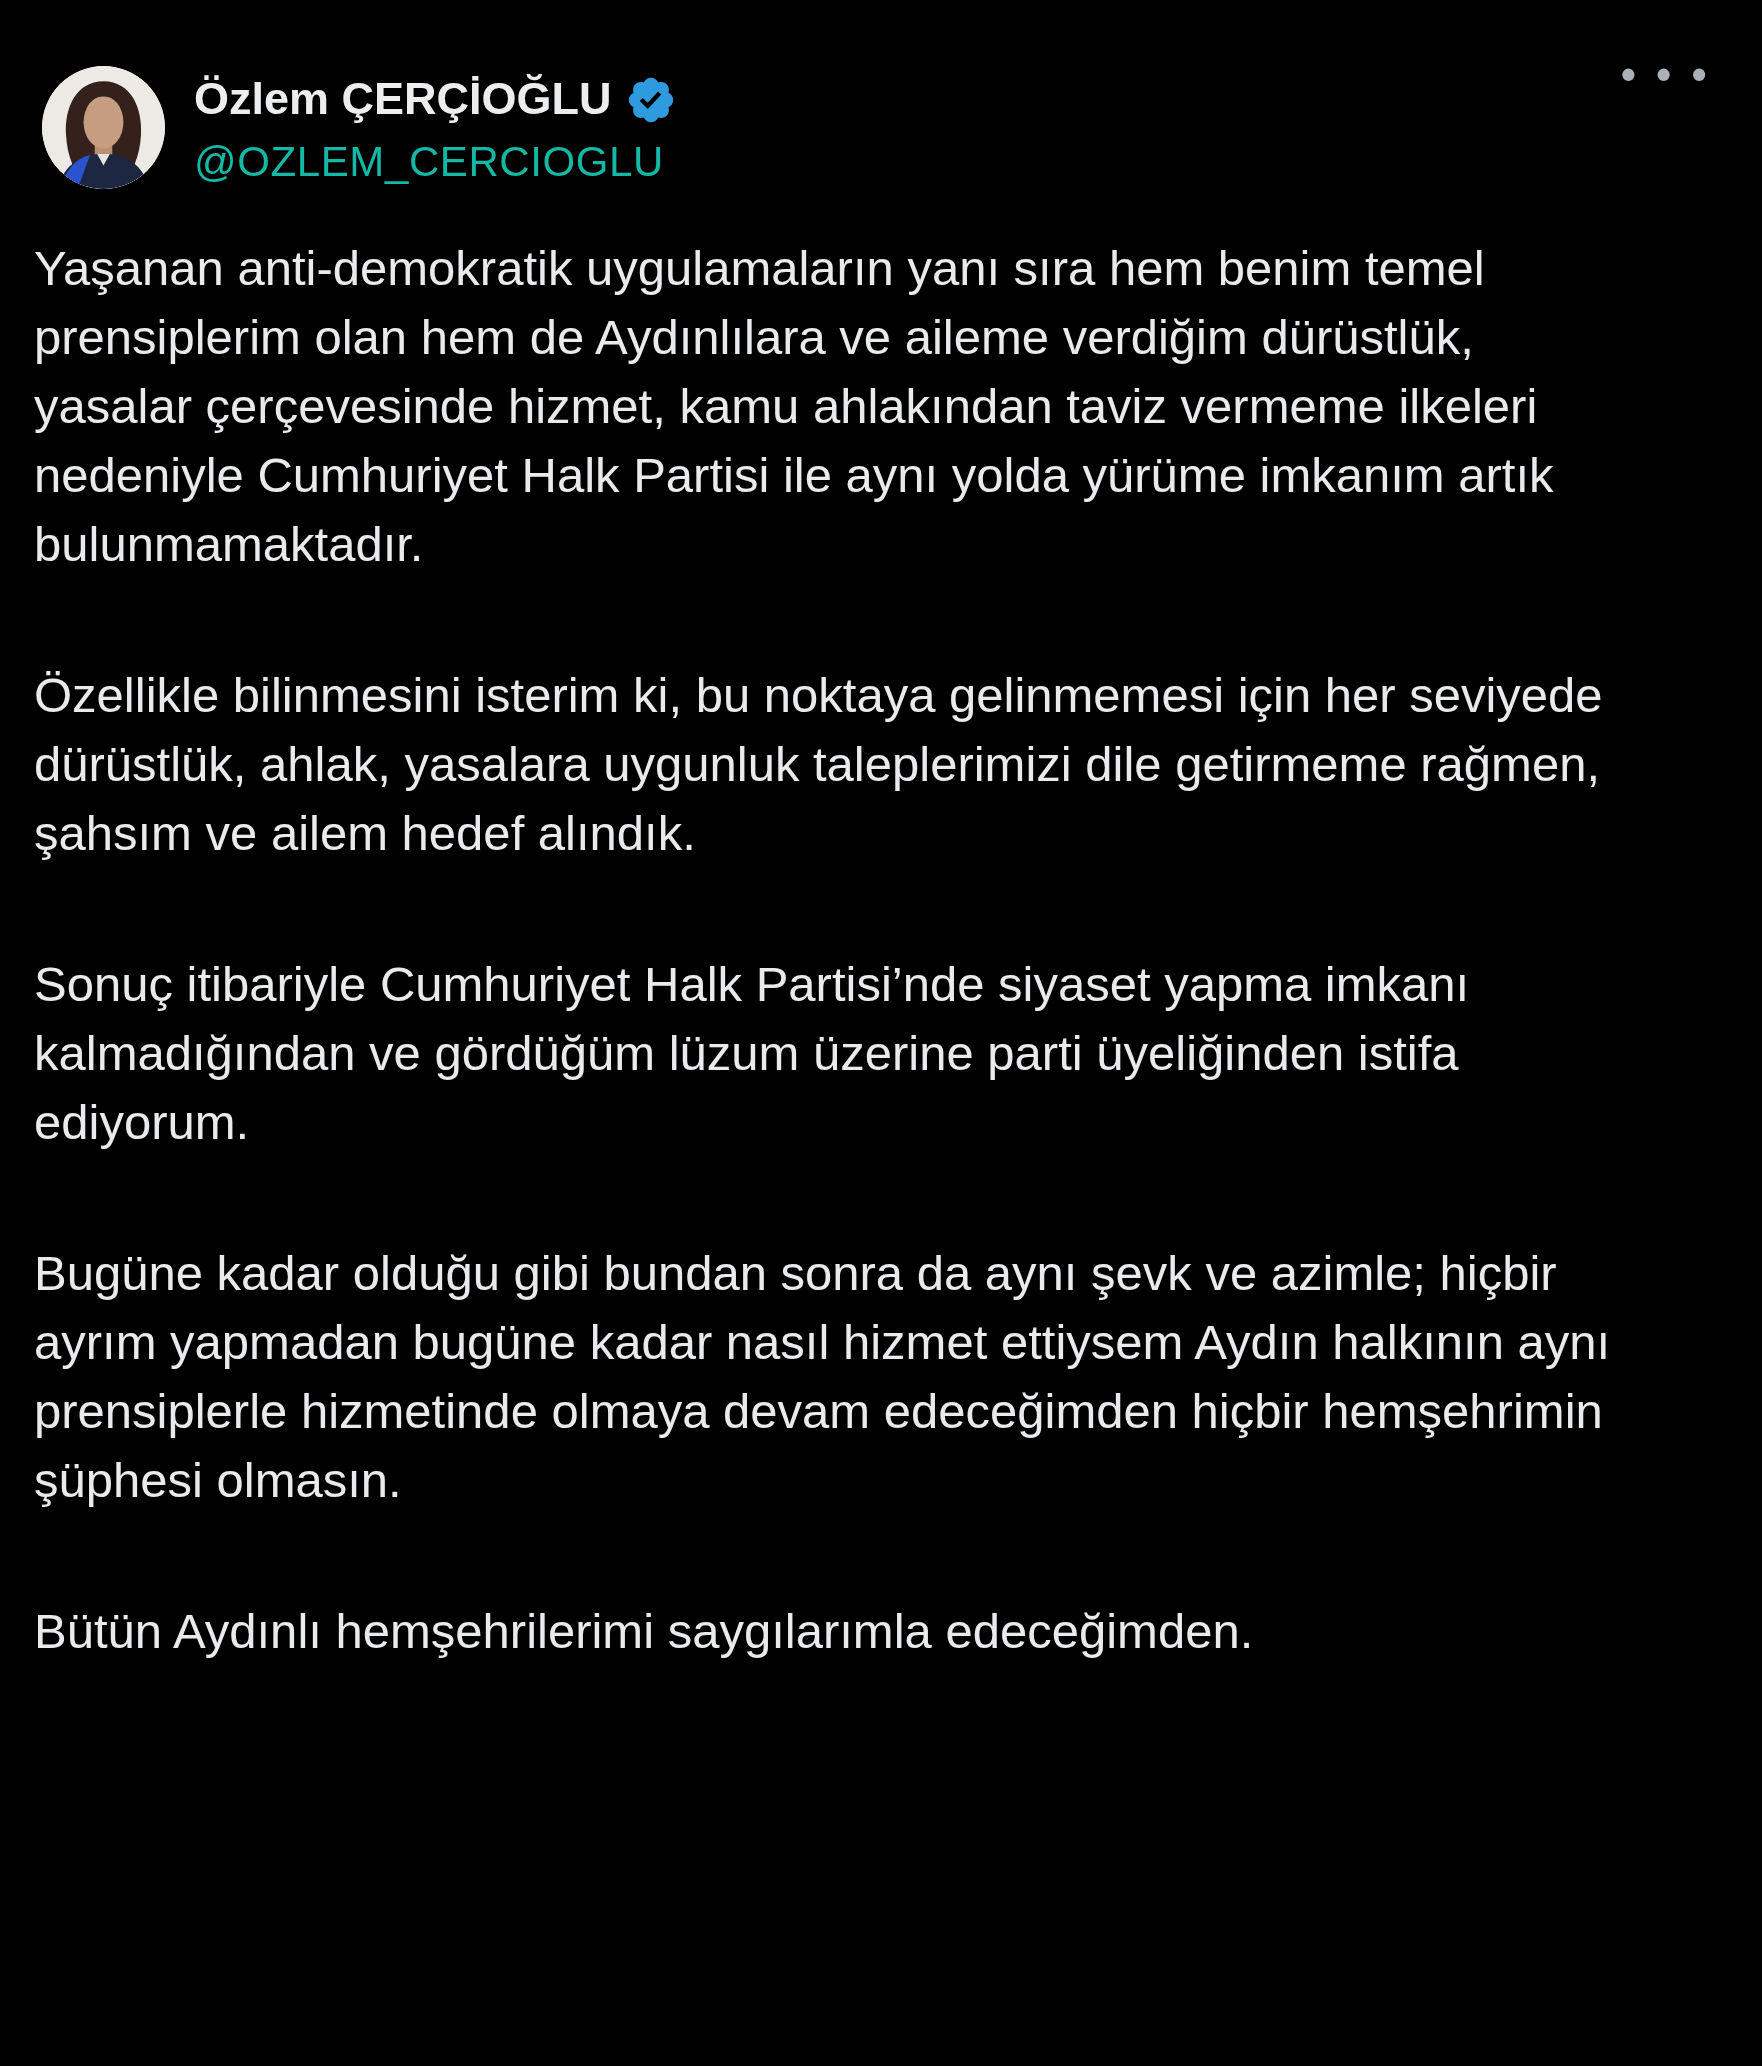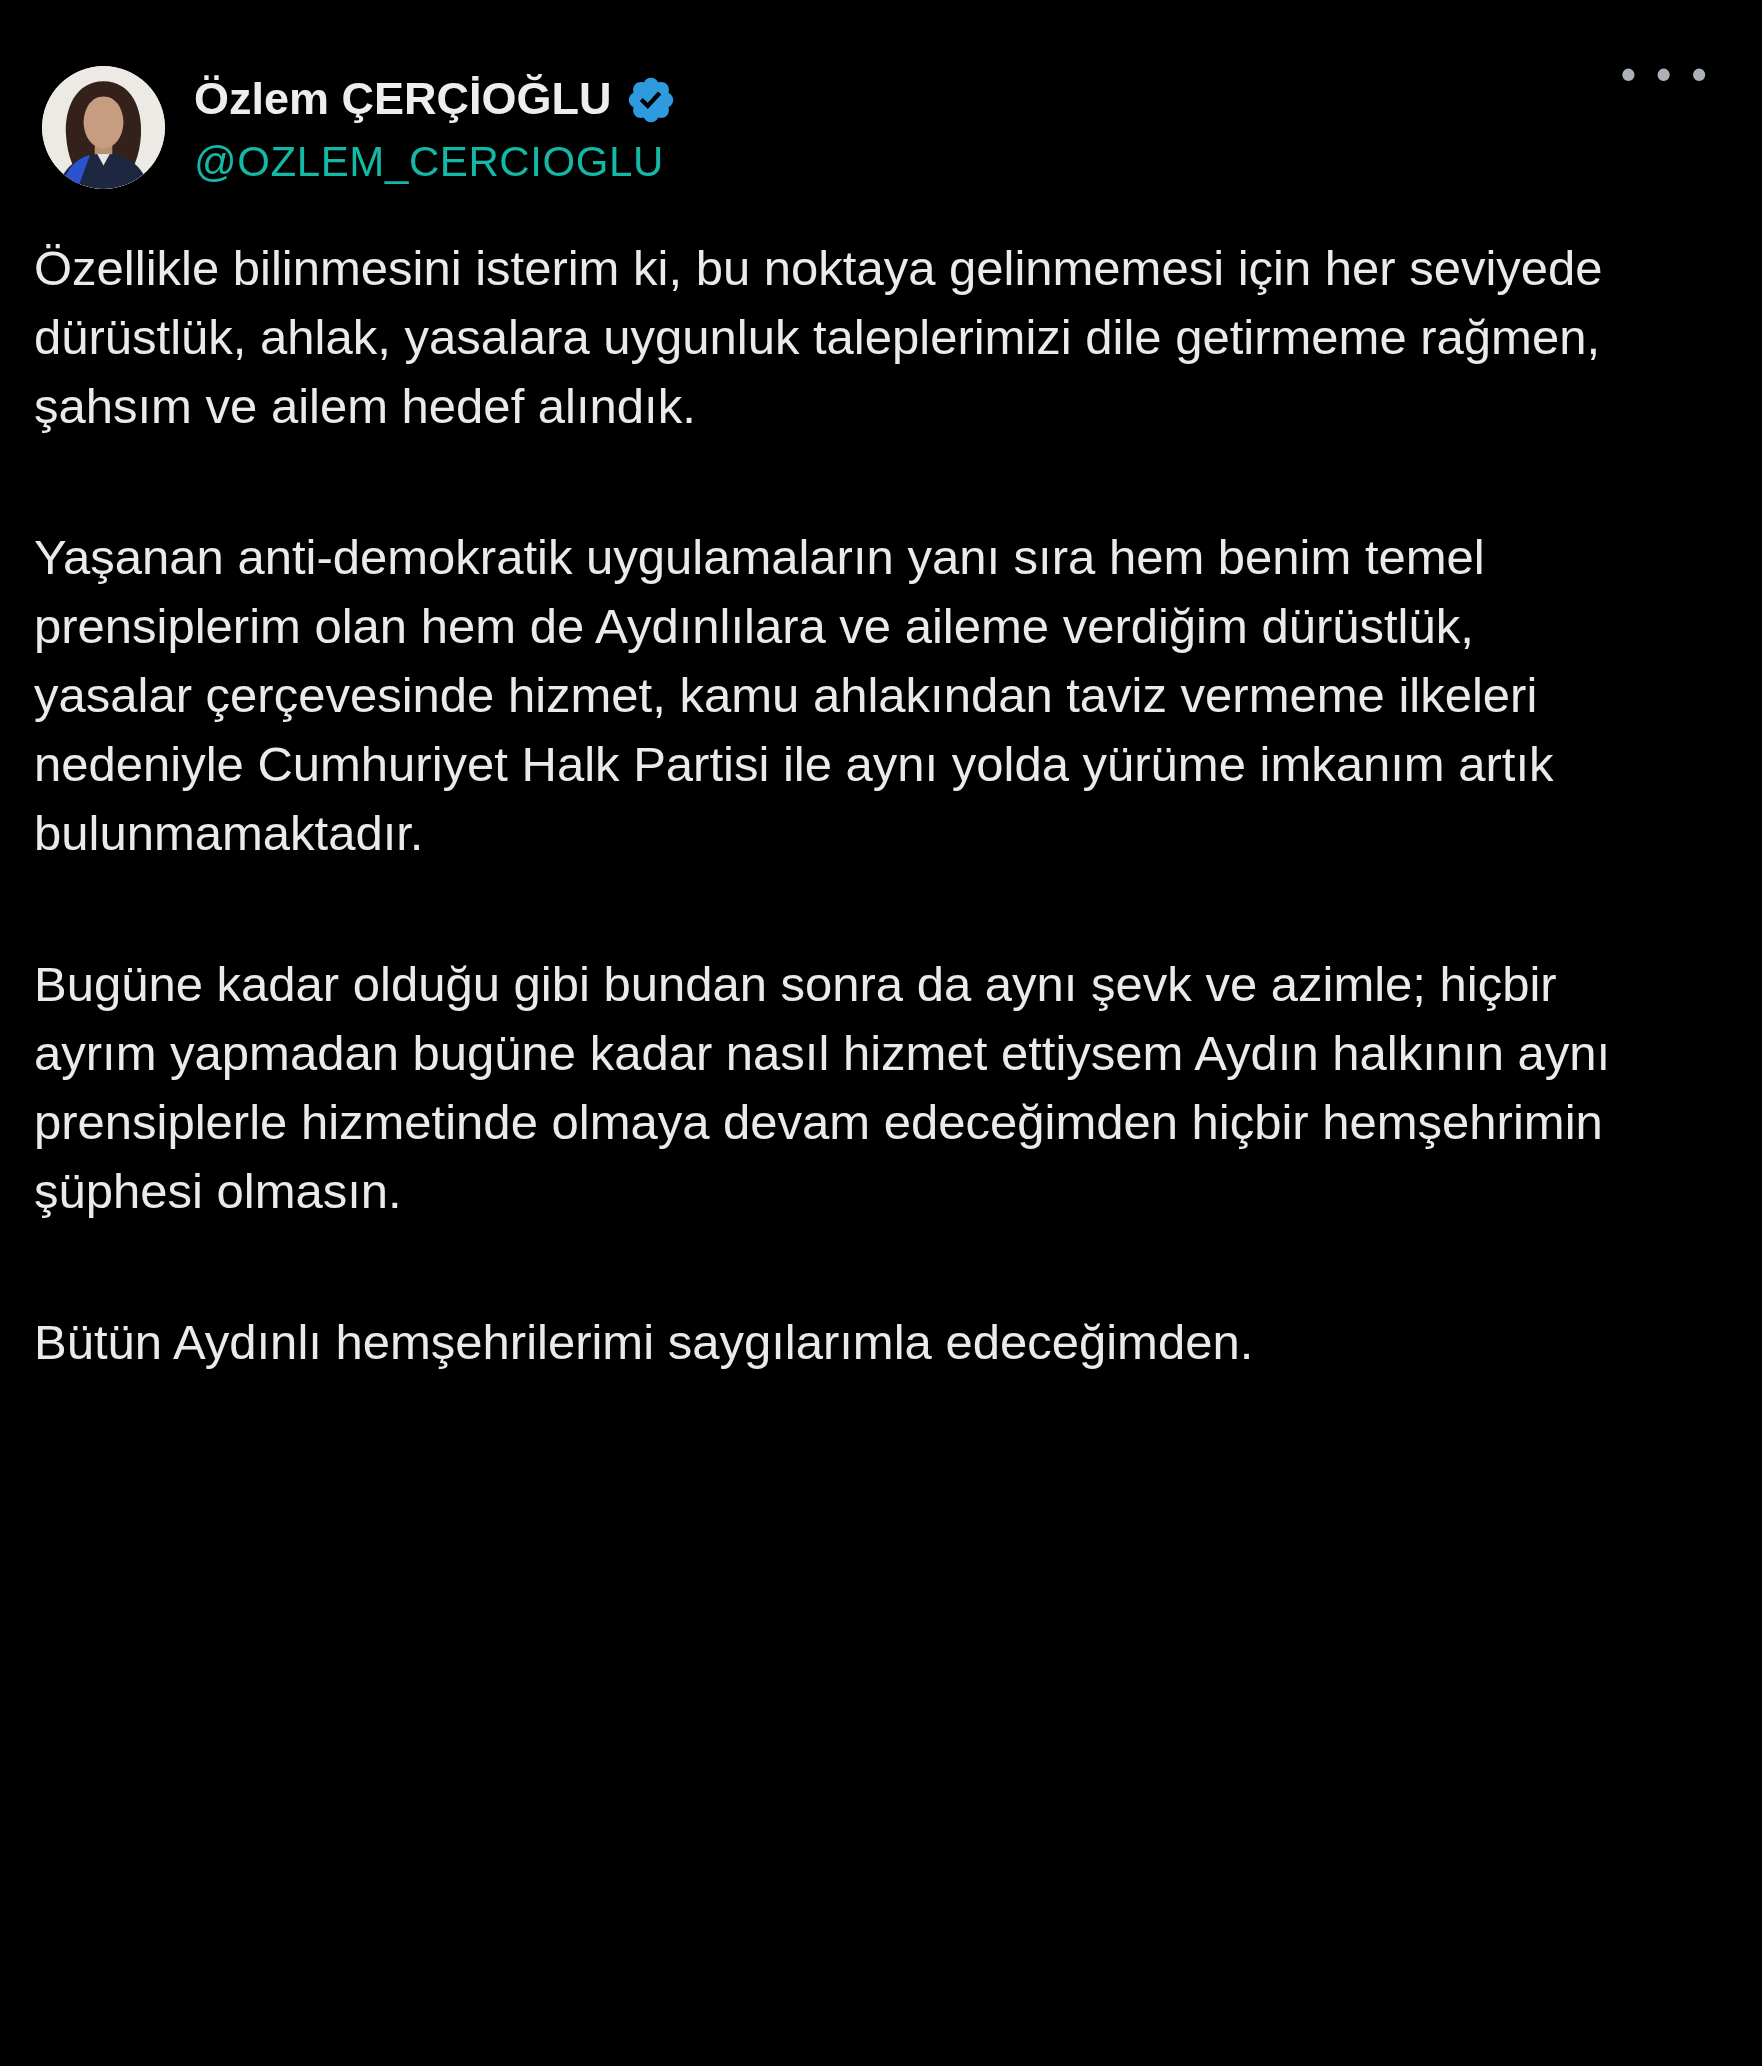--- a/index.html
+++ b/index.html
@@ -64,28 +64,31 @@
     <svg class="verified" viewBox="0 0 24 24" aria-label="verified account">
       <path fill="#2f9bdf" fill-rule="evenodd" d="M22.25 12c0-1.43-.88-2.67-2.19-3.34.46-1.39.2-2.9-.81-3.91s-2.52-1.27-3.91-.81c-.66-1.31-1.91-2.19-3.34-2.19s-2.67.88-3.33 2.19c-1.4-.46-2.91-.2-3.92.81s-1.26 2.52-.8 3.91c-1.31.67-2.2 1.91-2.2 3.34s.89 2.67 2.2 3.34c-.46 1.39-.21 2.9.8 3.91s2.52 1.26 3.91.81c.67 1.31 1.91 2.19 3.34 2.19s2.68-.88 3.34-2.19c1.39.45 2.9.2 3.91-.81s1.27-2.52.81-3.91c1.31-.67 2.19-1.91 2.19-3.34zm-11.71 4.2L6.8 12.46l1.41-1.42 2.26 2.26 4.8-5.23 1.47 1.36-6.2 6.77z"></path>
     </svg>
   </div>
 
   <div class="handle">@OZLEM_CERCIOGLU</div>
 
   <button class="more-btn" aria-label="more options">•••</button>
 
   <div class="tweet-body">
-    <p>Özellikle bilinmesini isterim ki, bu noktaya gelinmemesi için her seviyede
-dürüstlük, ahlak, yasalara uygunluk taleplerimizi dile getirmeme rağmen,
-şahsım ve ailem hedef alındık.</p>
     <p>Yaşanan anti-demokratik uygulamaların yanı sıra hem benim temel
 prensiplerim olan hem de Aydınlılara ve aileme verdiğim dürüstlük,
 yasalar çerçevesinde hizmet, kamu ahlakından taviz vermeme ilkeleri
 nedeniyle Cumhuriyet Halk Partisi ile aynı yolda yürüme imkanım artık
 bulunmamaktadır.</p>
+    <p>Özellikle bilinmesini isterim ki, bu noktaya gelinmemesi için her seviyede
+dürüstlük, ahlak, yasalara uygunluk taleplerimizi dile getirmeme rağmen,
+şahsım ve ailem hedef alındık.</p>
+    <p>Sonuç itibariyle Cumhuriyet Halk Partisi’nde siyaset yapma imkanı
+kalmadığından ve gördüğüm lüzum üzerine parti üyeliğinden istifa
+ediyorum.</p>
     <p>Bugüne kadar olduğu gibi bundan sonra da aynı şevk ve azimle; hiçbir
 ayrım yapmadan bugüne kadar nasıl hizmet ettiysem Aydın halkının aynı
 prensiplerle hizmetinde olmaya devam edeceğimden hiçbir hemşehrimin
 şüphesi olmasın.</p>
     <p>Bütün Aydınlı hemşehrilerimi saygılarımla edeceğimden.</p>
   </div>
 
 </div>
 
 

